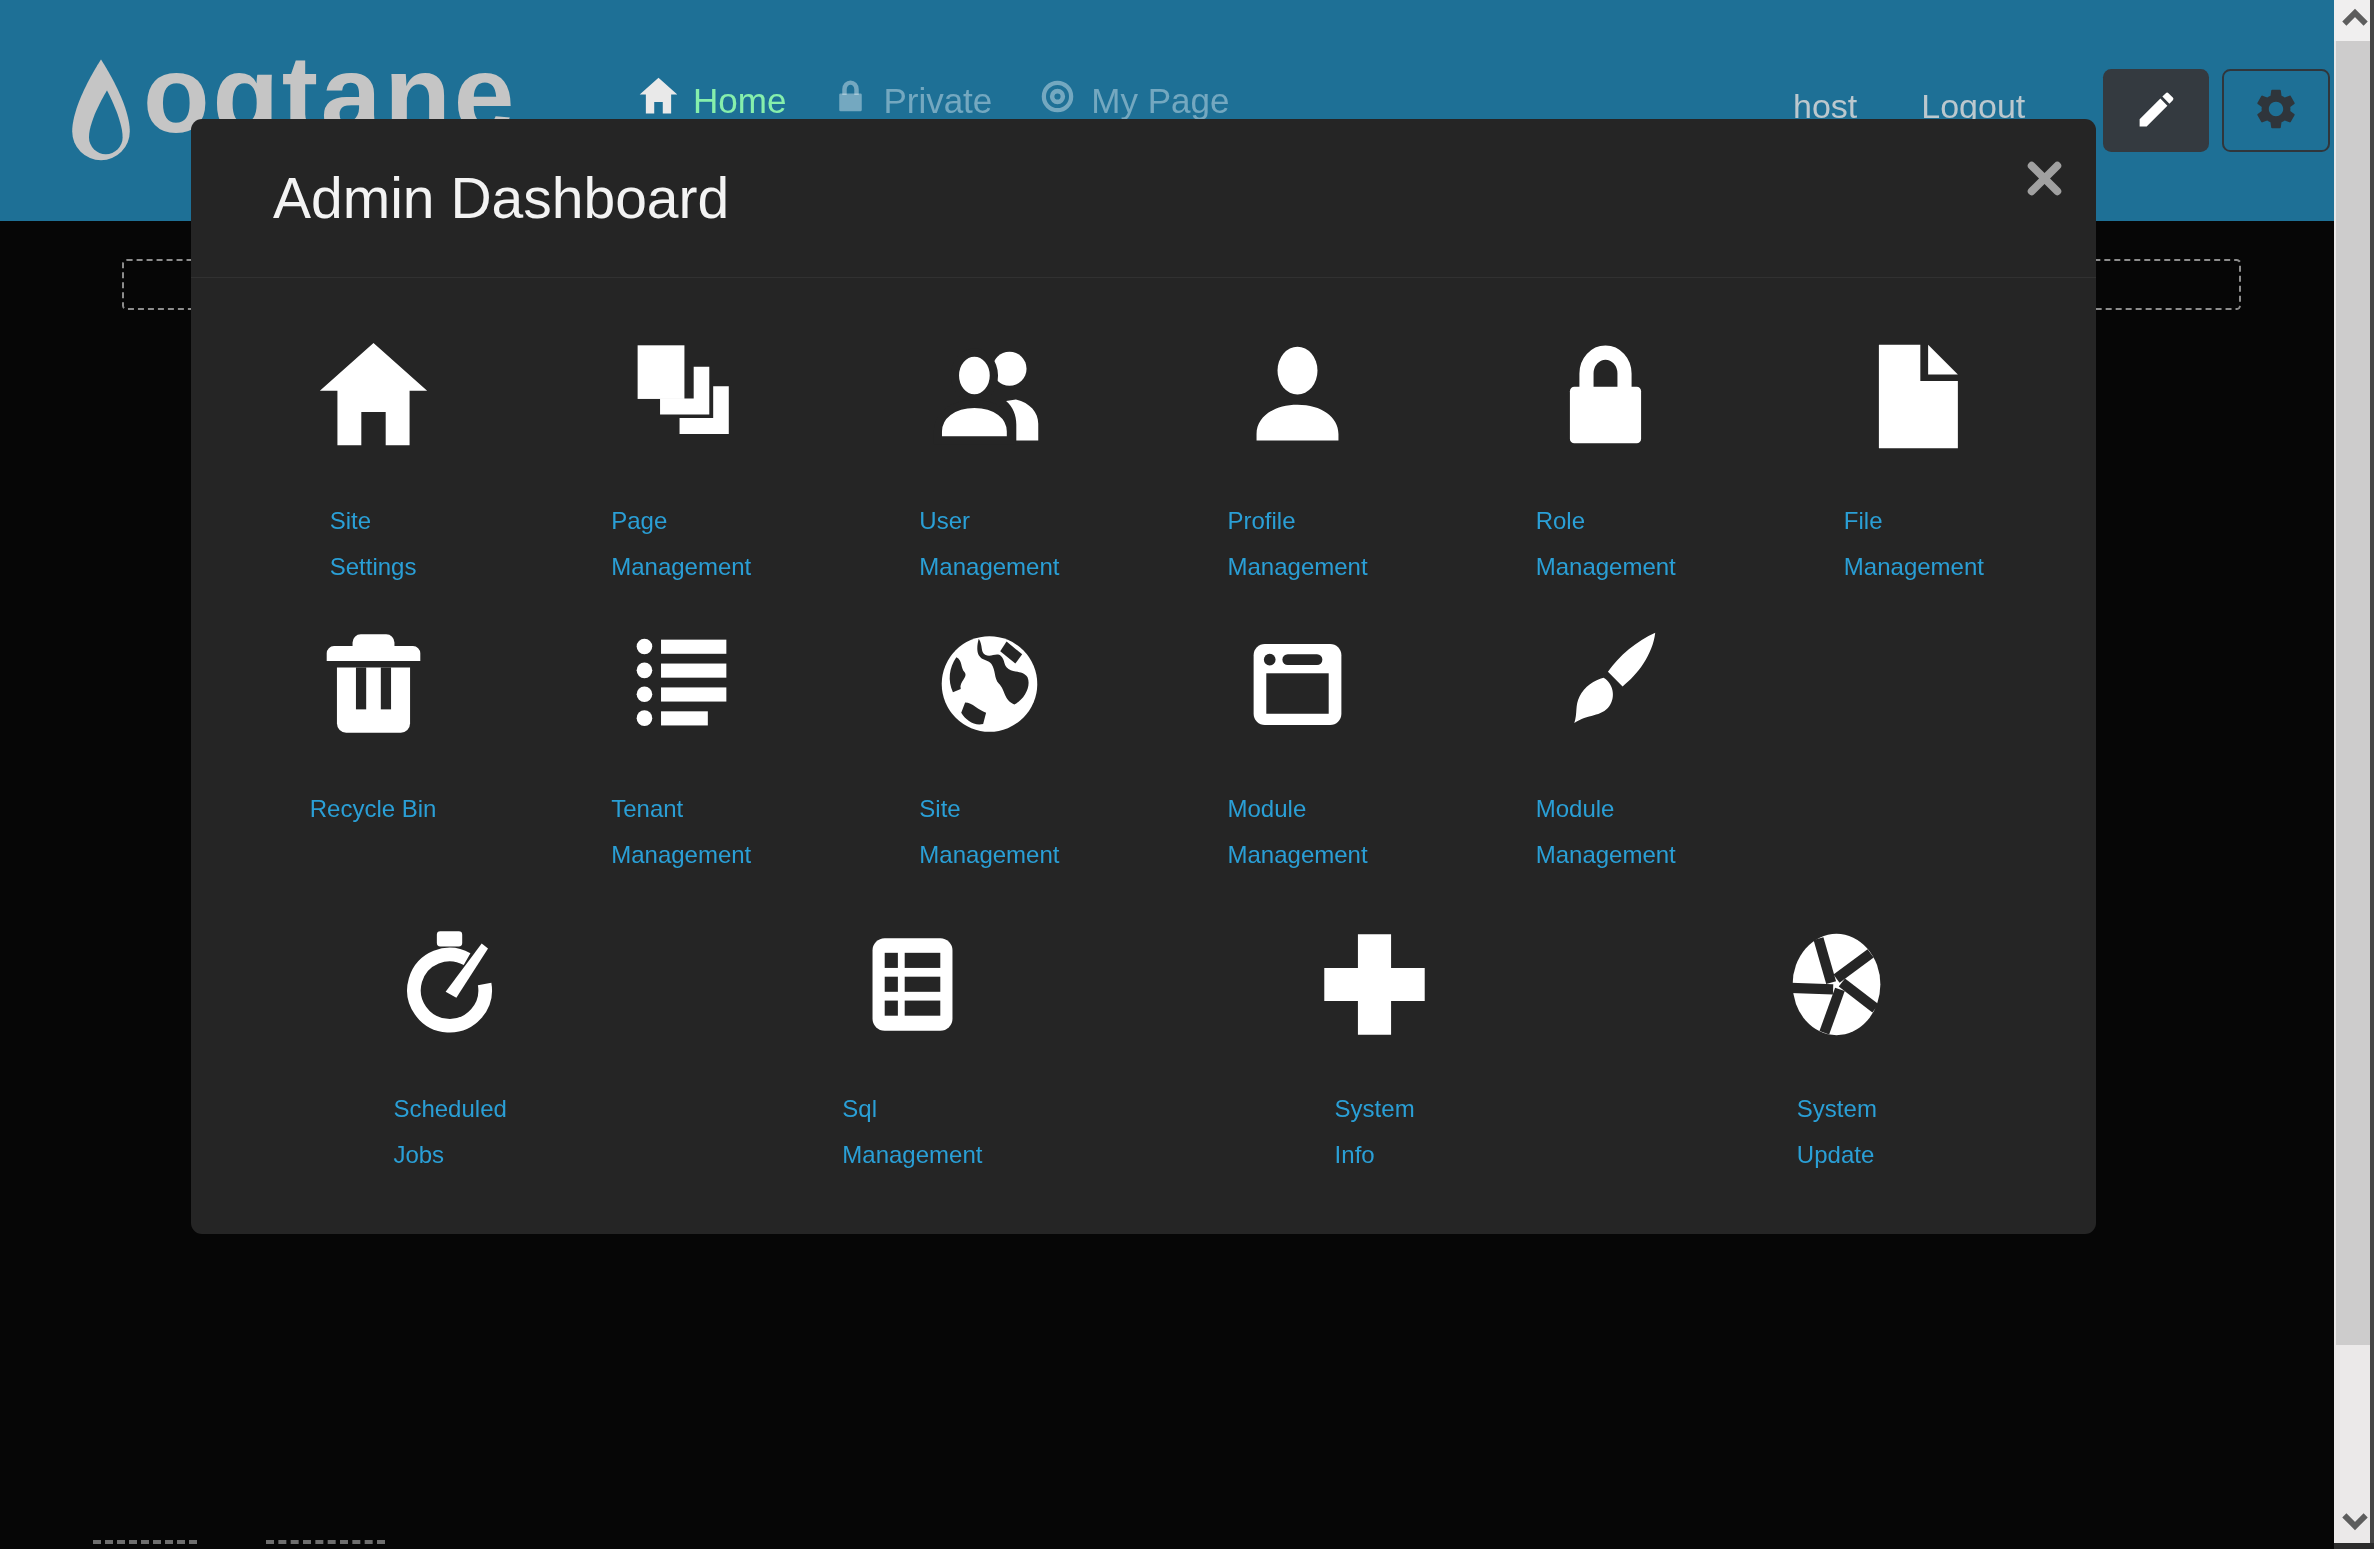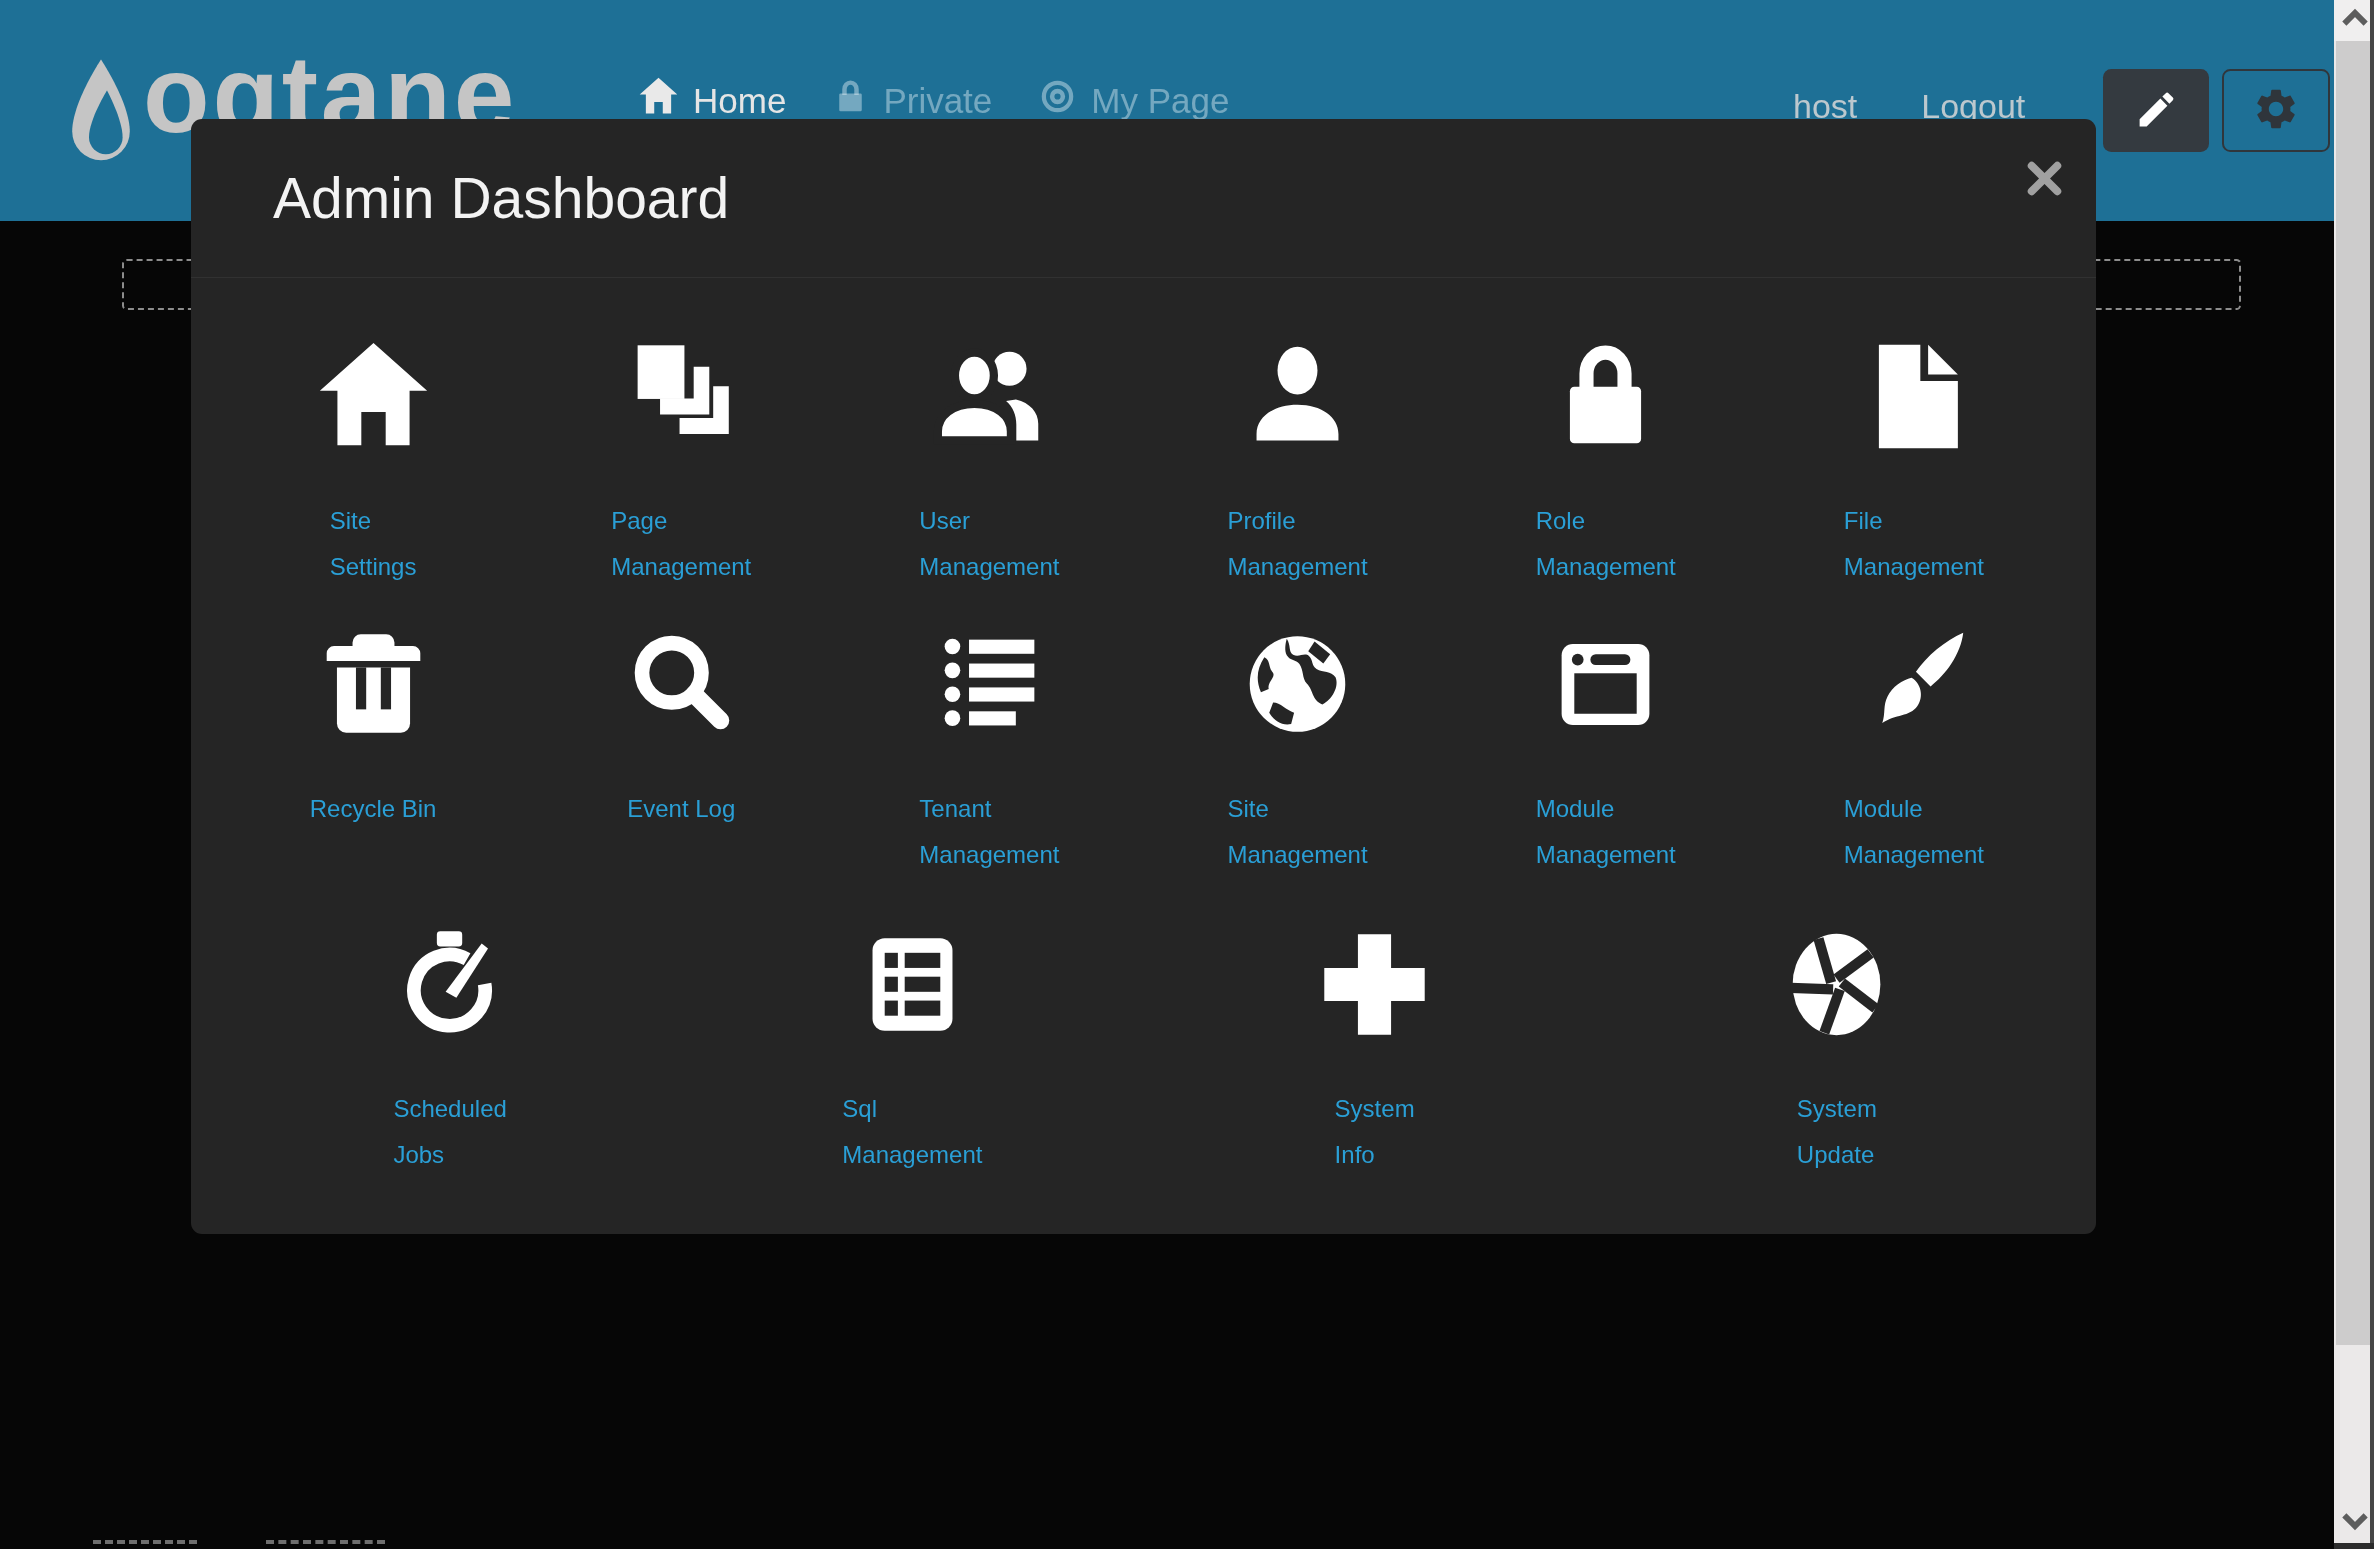--- a/index.html
+++ b/index.html
@@ -6,21 +6,21 @@
   .screen{position:relative;width:2375px;height:1549px;overflow:hidden;
           background:#060606;font-family:"Liberation Sans",sans-serif;}
 
   
   .navbar{position:absolute;left:0;top:0;width:2375px;height:221px;background:#1e7096;z-index:2;}
   .brand-drop{position:absolute;left:65px;top:54px;z-index:3;}
   .brand-text{position:absolute;left:143px;top:15px;font-size:109px;line-height:158px;
               font-weight:bold;letter-spacing:2.8px;color:#c5c5c5;z-index:3;}
   .nav-menu{position:absolute;left:638px;top:76px;display:flex;gap:46px;align-items:center;z-index:3;}
   .nav-item{display:flex;align-items:center;gap:14px;font-size:35px;cursor:pointer;}
-  .nav-item.active{color:#e5e5e5;}
+  .nav-item.active{color:#86efac;}
   .nav-item.muted{color:rgba(235,245,250,0.42);}
   .user-links{position:absolute;left:1793px;top:87px;display:flex;gap:64px;z-index:3;}
   .user-links span{font-size:34px;color:#bcc8ce;cursor:pointer;}
   .btn-edit{position:absolute;left:2103px;top:69px;width:106px;height:83px;background:#343a40;
             border-radius:8.3px;display:flex;align-items:center;justify-content:center;z-index:3;cursor:pointer;}
   .btn-settings{position:absolute;left:2222px;top:69px;width:108px;height:83px;background:transparent;
             border:2.8px solid #30363c;border-radius:8.3px;display:flex;align-items:center;justify-content:center;
             box-sizing:border-box;z-index:3;cursor:pointer;}
 
   
@@ -226,31 +226,20 @@
               <path d="M4.5 8.5h15V20a1.9 1.9 0 0 1-1.9 1.9H6.4A1.9 1.9 0 0 1 4.5 20Z"></path>
               <rect x="8.4" y="8.5" width="2.1" height="8.6" fill="#252525"></rect>
               <rect x="13.5" y="8.5" width="2.1" height="8.6" fill="#252525"></rect>
             </svg>
           </span>
     <div class="tile-label">
             <div>Recycle Bin</div>
           </div>
   </div>
 
-  <div class="tile">
-    <span class="tile-icon">
-            <svg width="117" height="117" viewBox="0 0 24 24" fill="#ffffff">
-              <circle cx="10" cy="9.6" r="6.1" fill="none" stroke="#fff" stroke-width="3"></circle>
-              <path d="M14.6 14 20 19.4" fill="none" stroke="#fff" stroke-width="3.6" stroke-linecap="round"></path>
-            </svg>
-          </span>
-    <div class="tile-label">
-            <div>Event Log</div>
-          </div>
-  </div>
 
   <div class="tile">
     <span class="tile-icon">
             <svg width="117" height="117" viewBox="0 0 24 24" fill="#ffffff">
               <circle cx="4.4" cy="4.2" r="1.6"></circle>
               <rect x="7.8" y="2.8" width="13.4" height="2.9"></rect>
               <circle cx="4.4" cy="9.1" r="1.6"></circle>
               <rect x="7.8" y="7.7" width="13.4" height="2.9"></rect>
               <circle cx="4.4" cy="14" r="1.6"></circle>
               <rect x="7.8" y="12.6" width="13.4" height="2.9"></rect>

